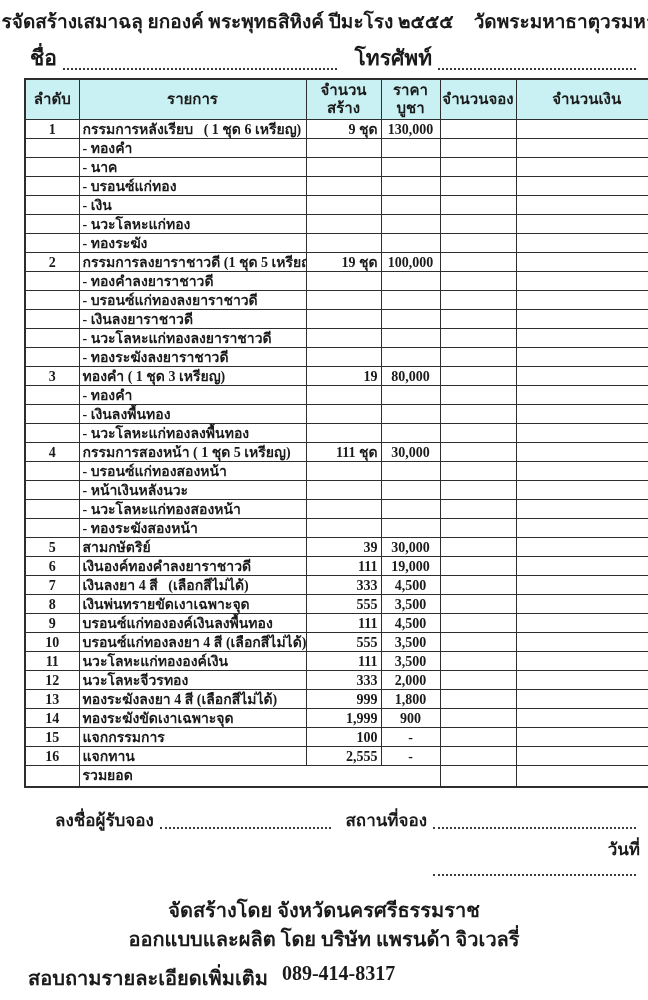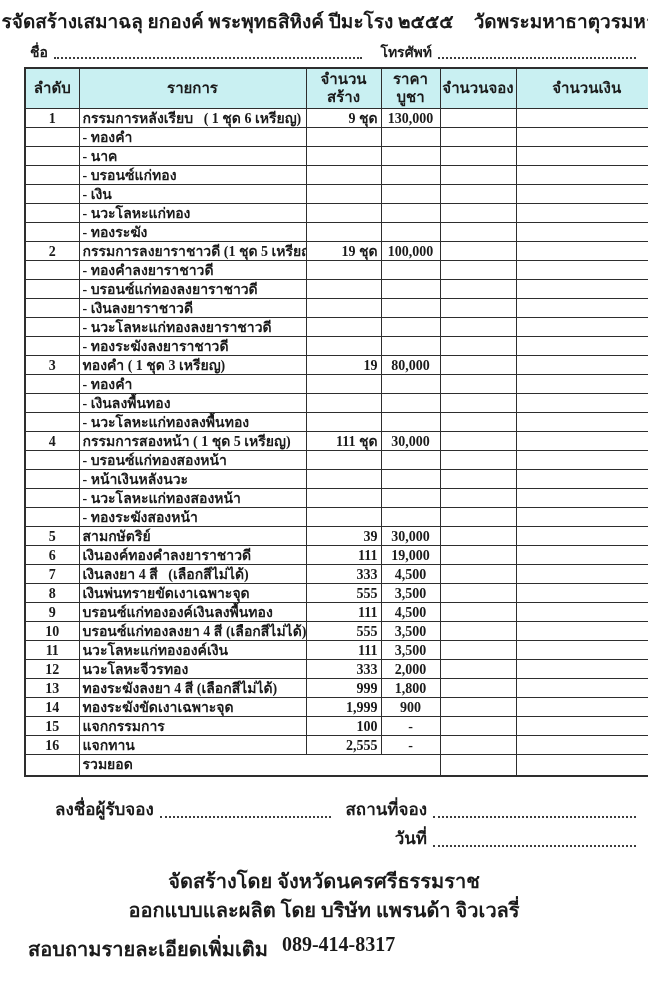--- a/index.html
+++ b/index.html
@@ -15,21 +15,21 @@
   }
   .title-line {
     display:flex; justify-content:center; align-items:baseline; gap:20px;
     padding-top:10px;
     font-size:19px; line-height:1.25;
     white-space:nowrap;
   }
   .name-line {
     display:flex; align-items:flex-end;
     margin:7px 8px 4px 30px;
-    font-size:14px;
+    font-size:21px;
   }
   .dots {
     border-bottom:2px dotted #3c3c3c;
     margin:0 4px 4px 6px;
     height:14px;
   }
   .dots.grow { flex:1; }
   .lbl { white-space:nowrap; }
 
   table.order {
@@ -60,21 +60,21 @@
   }
   td.cell-no   { text-align:center; }
   td.cell-item { text-align:left; padding-left:5px; white-space:nowrap; }
   td.cell-qty  { text-align:right; padding-right:2px; white-space:nowrap; }
   td.cell-price{ text-align:center; white-space:nowrap; }
   tr.total-row td { height:21px; }
   td.total-label { text-align:left; padding-left:8px; }
 
   .sig-block { margin-top:18px; font-size:17px; }
   .sig-row1 { display:flex; align-items:flex-end; margin:0 8px 2px 55px; }
-  .sig-row2 { display:flex; align-items:flex-end; justify-content:flex-end; margin:2px 8px 0 0; }
+  .sig-row2 { display:flex; align-items:flex-end; justify-content:flex-end; margin:2px 8px 0 0;flex-direction:column; }
   .dots.w-place { width:203px; flex:none; }
   .dots.w-date  { width:203px; flex:none; }
   .dots.w-phone { width:198px; flex:none; }
 
   .footer { margin-top:16px; font-size:20px; }
   .footer-center { text-align:center; line-height:1.45; }
   .footer-left { margin:8px 0 0 28px; display:flex; gap:14px; }
 </style>
 </head>
 <body>

